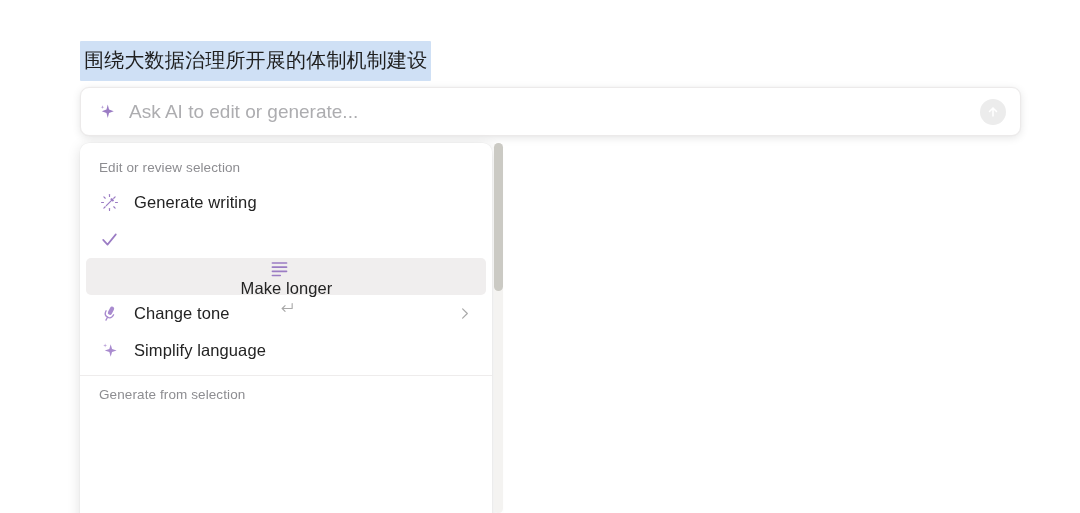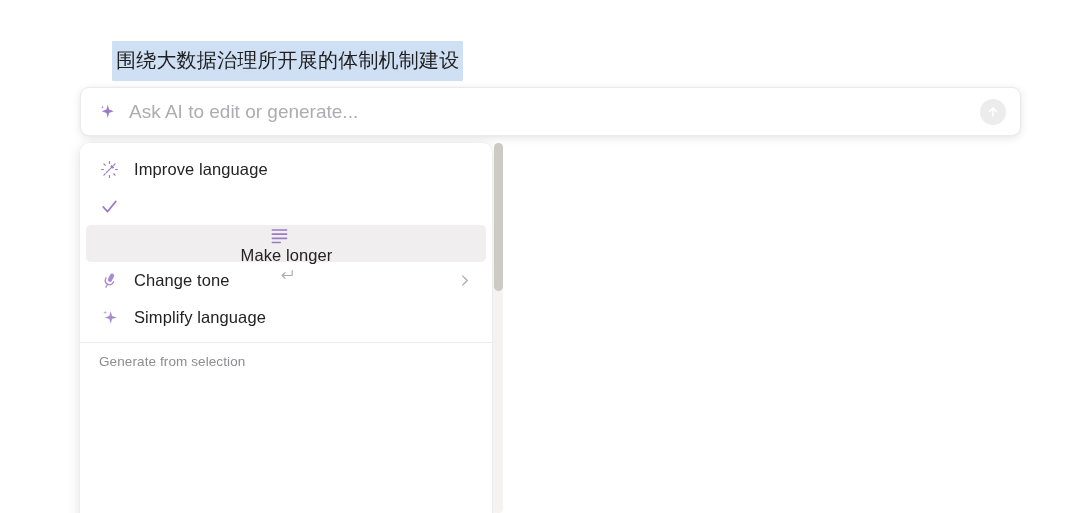--- a/index.html
+++ b/index.html
@@ -25,21 +25,20 @@
     left: 80px;
     top: 44px;
     height: 33px;
     display: flex;
     align-items: center;
     font-size: 20px;
     line-height: 33px;
     color: #1f1f1f;
     letter-spacing: 0.2px;
     white-space: nowrap;
-    margin-left: 32px;
   }
   .doc-text .sel {
     background: #cfe0f5;
     padding: 3px 4px 4px 4px;
     border-radius: 1px;
   }
 
   
   .ai-bar {
     position: absolute;
@@ -195,39 +194,40 @@
     <button class="submit-btn">
       <svg width="14" height="14" viewBox="0 0 24 24">
         <path d="M12 5 L12 19 M12 5 L6 11 M12 5 L18 11" stroke="#ffffff" stroke-width="2.6" stroke-linecap="round" stroke-linejoin="round" fill="none"></path>
       </svg>
     </button>
   </div>
 
   <div class="menu">
     <div class="menu-inner">
 
+      <div class="section-label">Edit or review selection</div>
 
       <div class="menu-item">
         <span class="mi-icon">
           <svg width="19" height="19" viewBox="0 0 24 24">
             <g stroke="#9b7cc4" stroke-width="1.5" stroke-linecap="round">
               <line x1="8" y1="16" x2="16.5" y2="7.5"></line>
               <line x1="12" y1="2" x2="12" y2="4.4"></line>
               <line x1="12" y1="19.6" x2="12" y2="22"></line>
               <line x1="2" y1="12" x2="4.4" y2="12"></line>
               <line x1="19.6" y1="12" x2="22" y2="12"></line>
               <line x1="4.9" y1="4.9" x2="6.6" y2="6.6"></line>
               <line x1="17.4" y1="17.4" x2="19.1" y2="19.1"></line>
               <line x1="4.9" y1="19.1" x2="6.6" y2="17.4"></line>
               <line x1="17.4" y1="6.6" x2="19.1" y2="4.9"></line>
             </g>
             <path d="M14.5 6.2 L17.8 9.5 L16.2 11.1 L12.9 7.8 Z" fill="#9b7cc4"></path>
           </svg>
         </span>
-        <span class="mi-label">Improve language</span>
+        <span class="mi-label">Generate writing</span>
       </div>
 
       <div class="menu-item">
         <span class="mi-icon">
           <svg width="19" height="19" viewBox="0 0 24 24">
             <path d="M4 12.5 L9.5 18.5 L20 5.5" stroke="#9b7cc4" stroke-width="2.1" fill="none" stroke-linecap="round" stroke-linejoin="round"></path>
           </svg>
         </span>
       </div>
 

